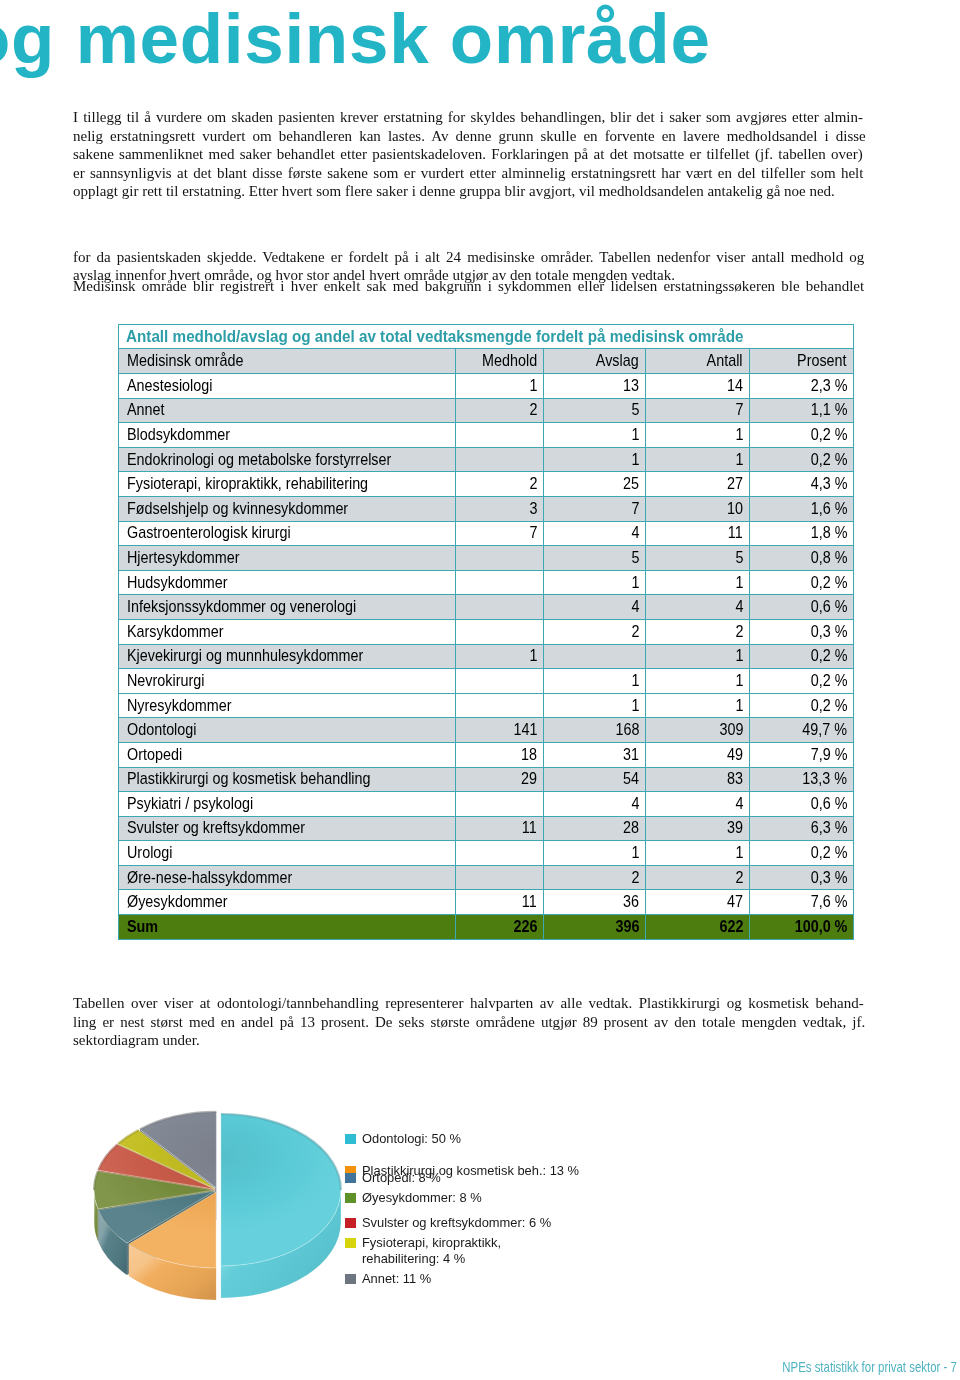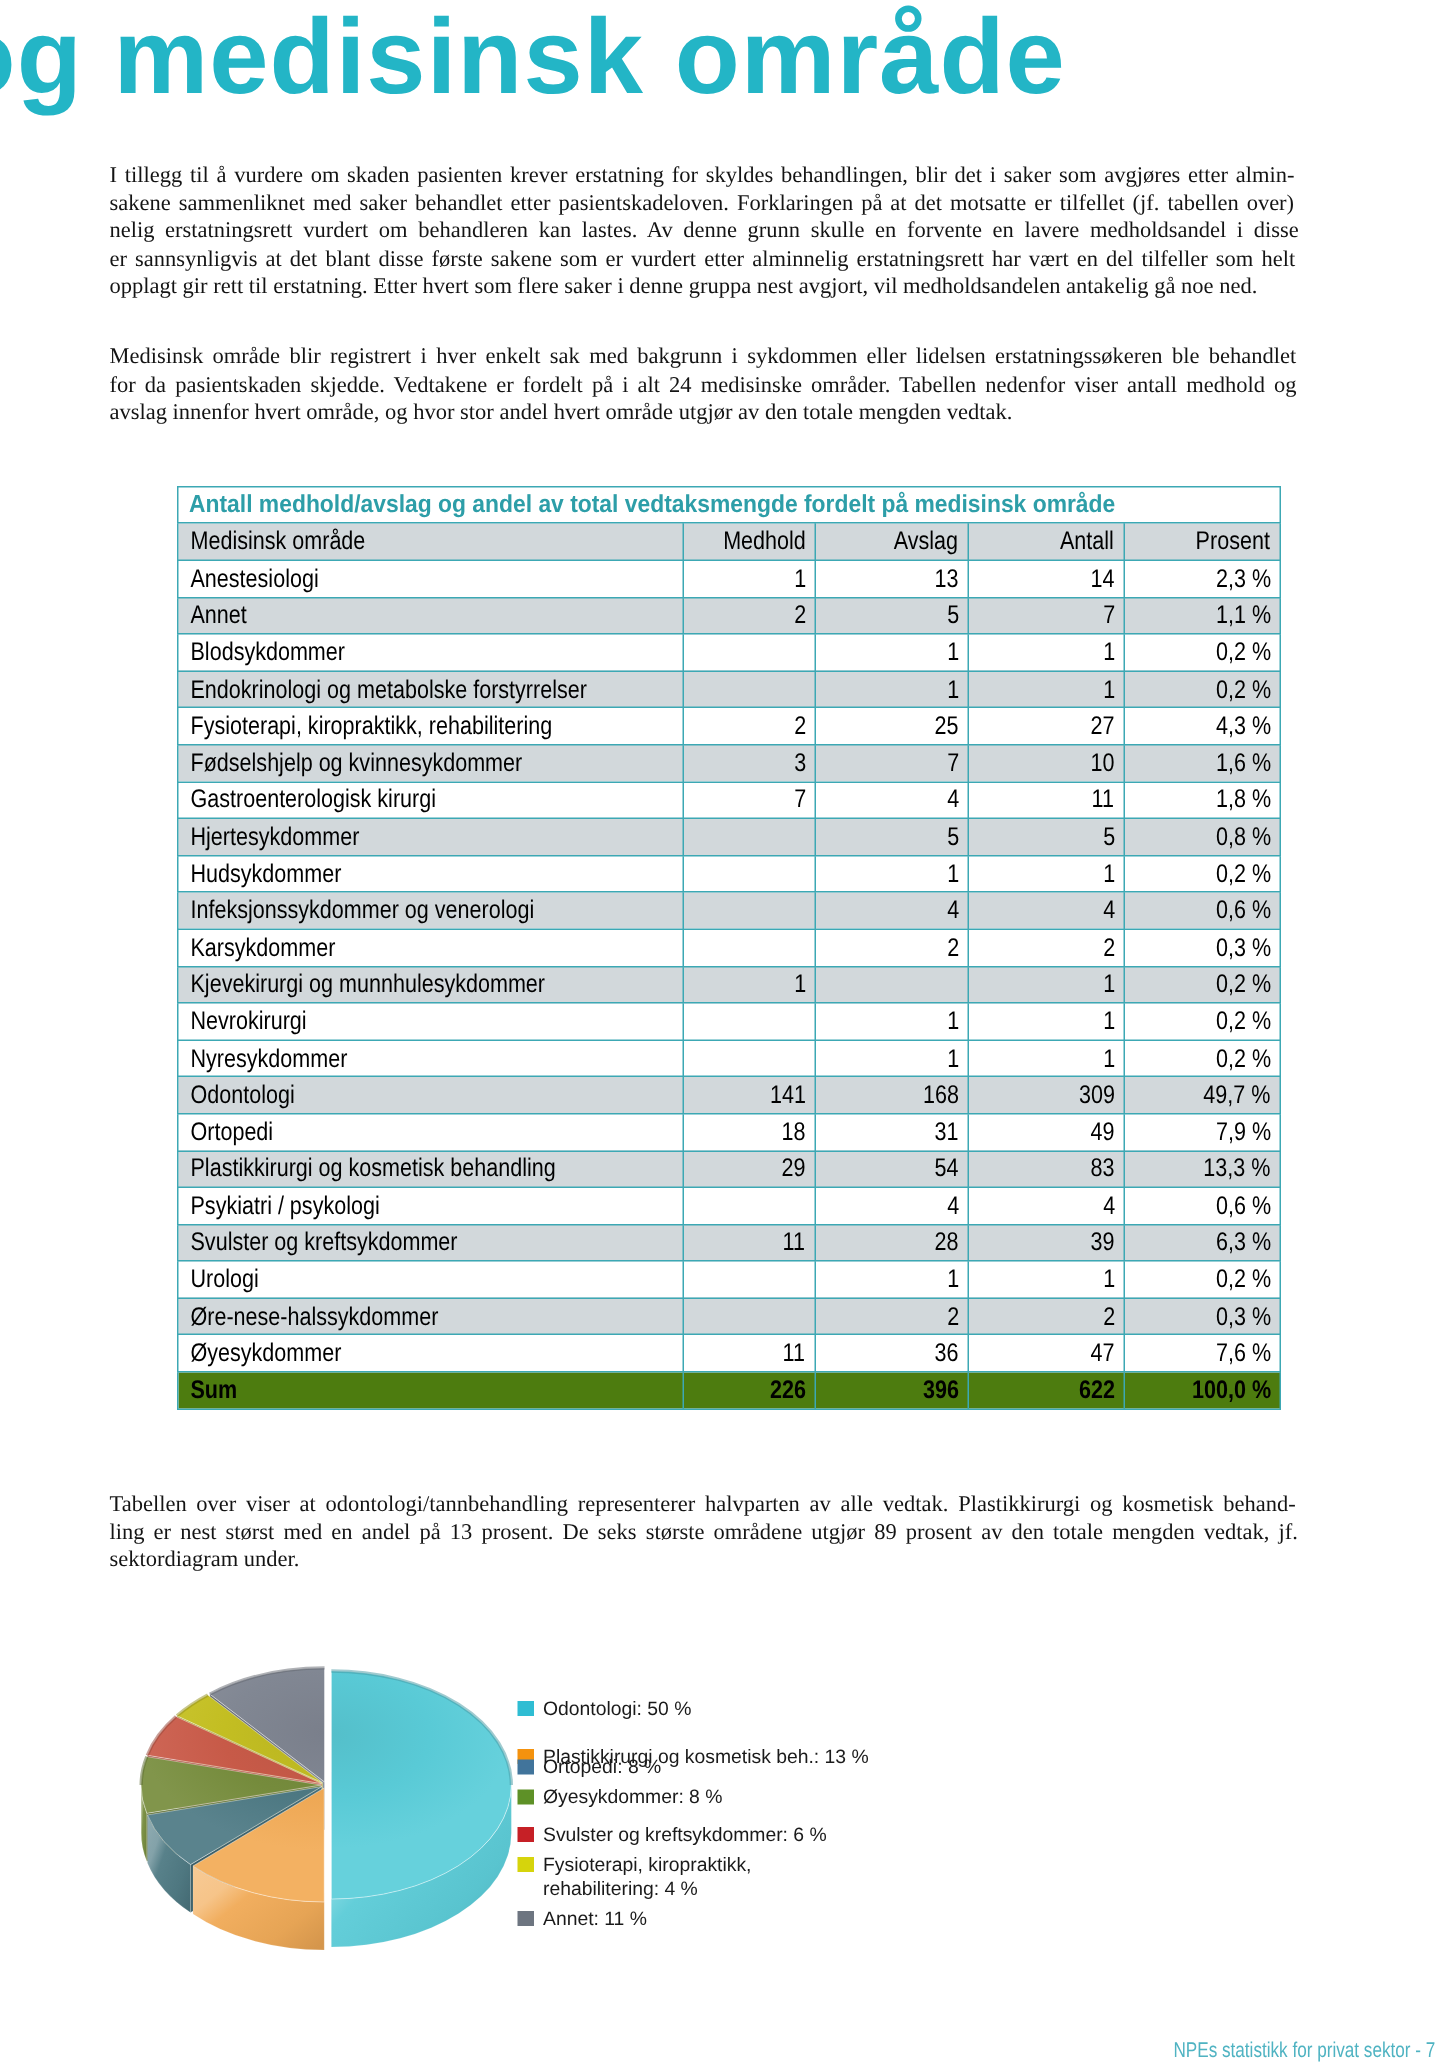--- a/index.html
+++ b/index.html
@@ -68,27 +68,27 @@
 </style>
 </head>
 <body>
 
 <div class="page">
 
   <div class="page-title">og medisinsk område</div>
 
   <div class="para p1" id="para1">
       <div class="pline"><span style="word-spacing: 1.409px;">I tillegg til å vurdere om skaden pasienten krever erstatning for skyldes behandlingen, blir det i saker som avgjøres etter almin-</span></div>
+      <div class="pline"><span style="word-spacing: 3.33px;">nelig erstatningsrett vurdert om behandleren kan lastes. Av denne grunn skulle en forvente en lavere medholdsandel i disse</span></div>
       <div class="pline"><span style="word-spacing: 1.564px;">sakene sammenliknet med saker behandlet etter pasientskadeloven. Forklaringen på at det motsatte er tilfellet (jf. tabellen over)</span></div>
-      <div class="pline"><span style="word-spacing: 3.33px;">nelig erstatningsrett vurdert om behandleren kan lastes. Av denne grunn skulle en forvente en lavere medholdsandel i disse</span></div>
       <div class="pline"><span style="word-spacing: 1.616px;">er sannsynligvis at det blant disse første sakene som er vurdert etter alminnelig erstatningsrett har vært en del tilfeller som helt</span></div>
-      <div class="pline lastline"><span>opplagt gir rett til erstatning. Etter hvert som flere saker i denne gruppa nest avgjort, vil medholdsandelen antakelig gå noe ned.</span></div>
+      <div class="pline lastline"><span>opplagt gir rett til erstatning. Etter hvert som flere saker i denne gruppa blir avgjort, vil medholdsandelen antakelig gå noe ned.</span></div>
     </div>
   <div class="para p2" id="para2">
-      <div class="pline"><span style="word-spacing: 2.48px;">Medisinsk område blir registrert i hver enkelt sak med bakgrunn i sykdommen eller lidelsen erstatningssøkeren ble behandlet</span></div>
+      <div class="pline"><span style="word-spacing: 2.48px; margin-top: 48px;">Medisinsk område blir registrert i hver enkelt sak med bakgrunn i sykdommen eller lidelsen erstatningssøkeren ble behandlet</span></div>
       <div class="pline"><span style="word-spacing: 2.306px;">for da pasientskaden skjedde. Vedtakene er fordelt på i alt 24 medisinske områder. Tabellen nedenfor viser antall medhold og</span></div>
       <div class="pline lastline"><span>avslag innenfor hvert område, og hvor stor andel hvert område utgjør av den totale mengden vedtak.</span></div>
     </div>
 
   <div class="tbl-wrap">
     <table class="data">
       <colgroup>
         <col style="width:337px">
         <col style="width:88px">
         <col style="width:102px">

